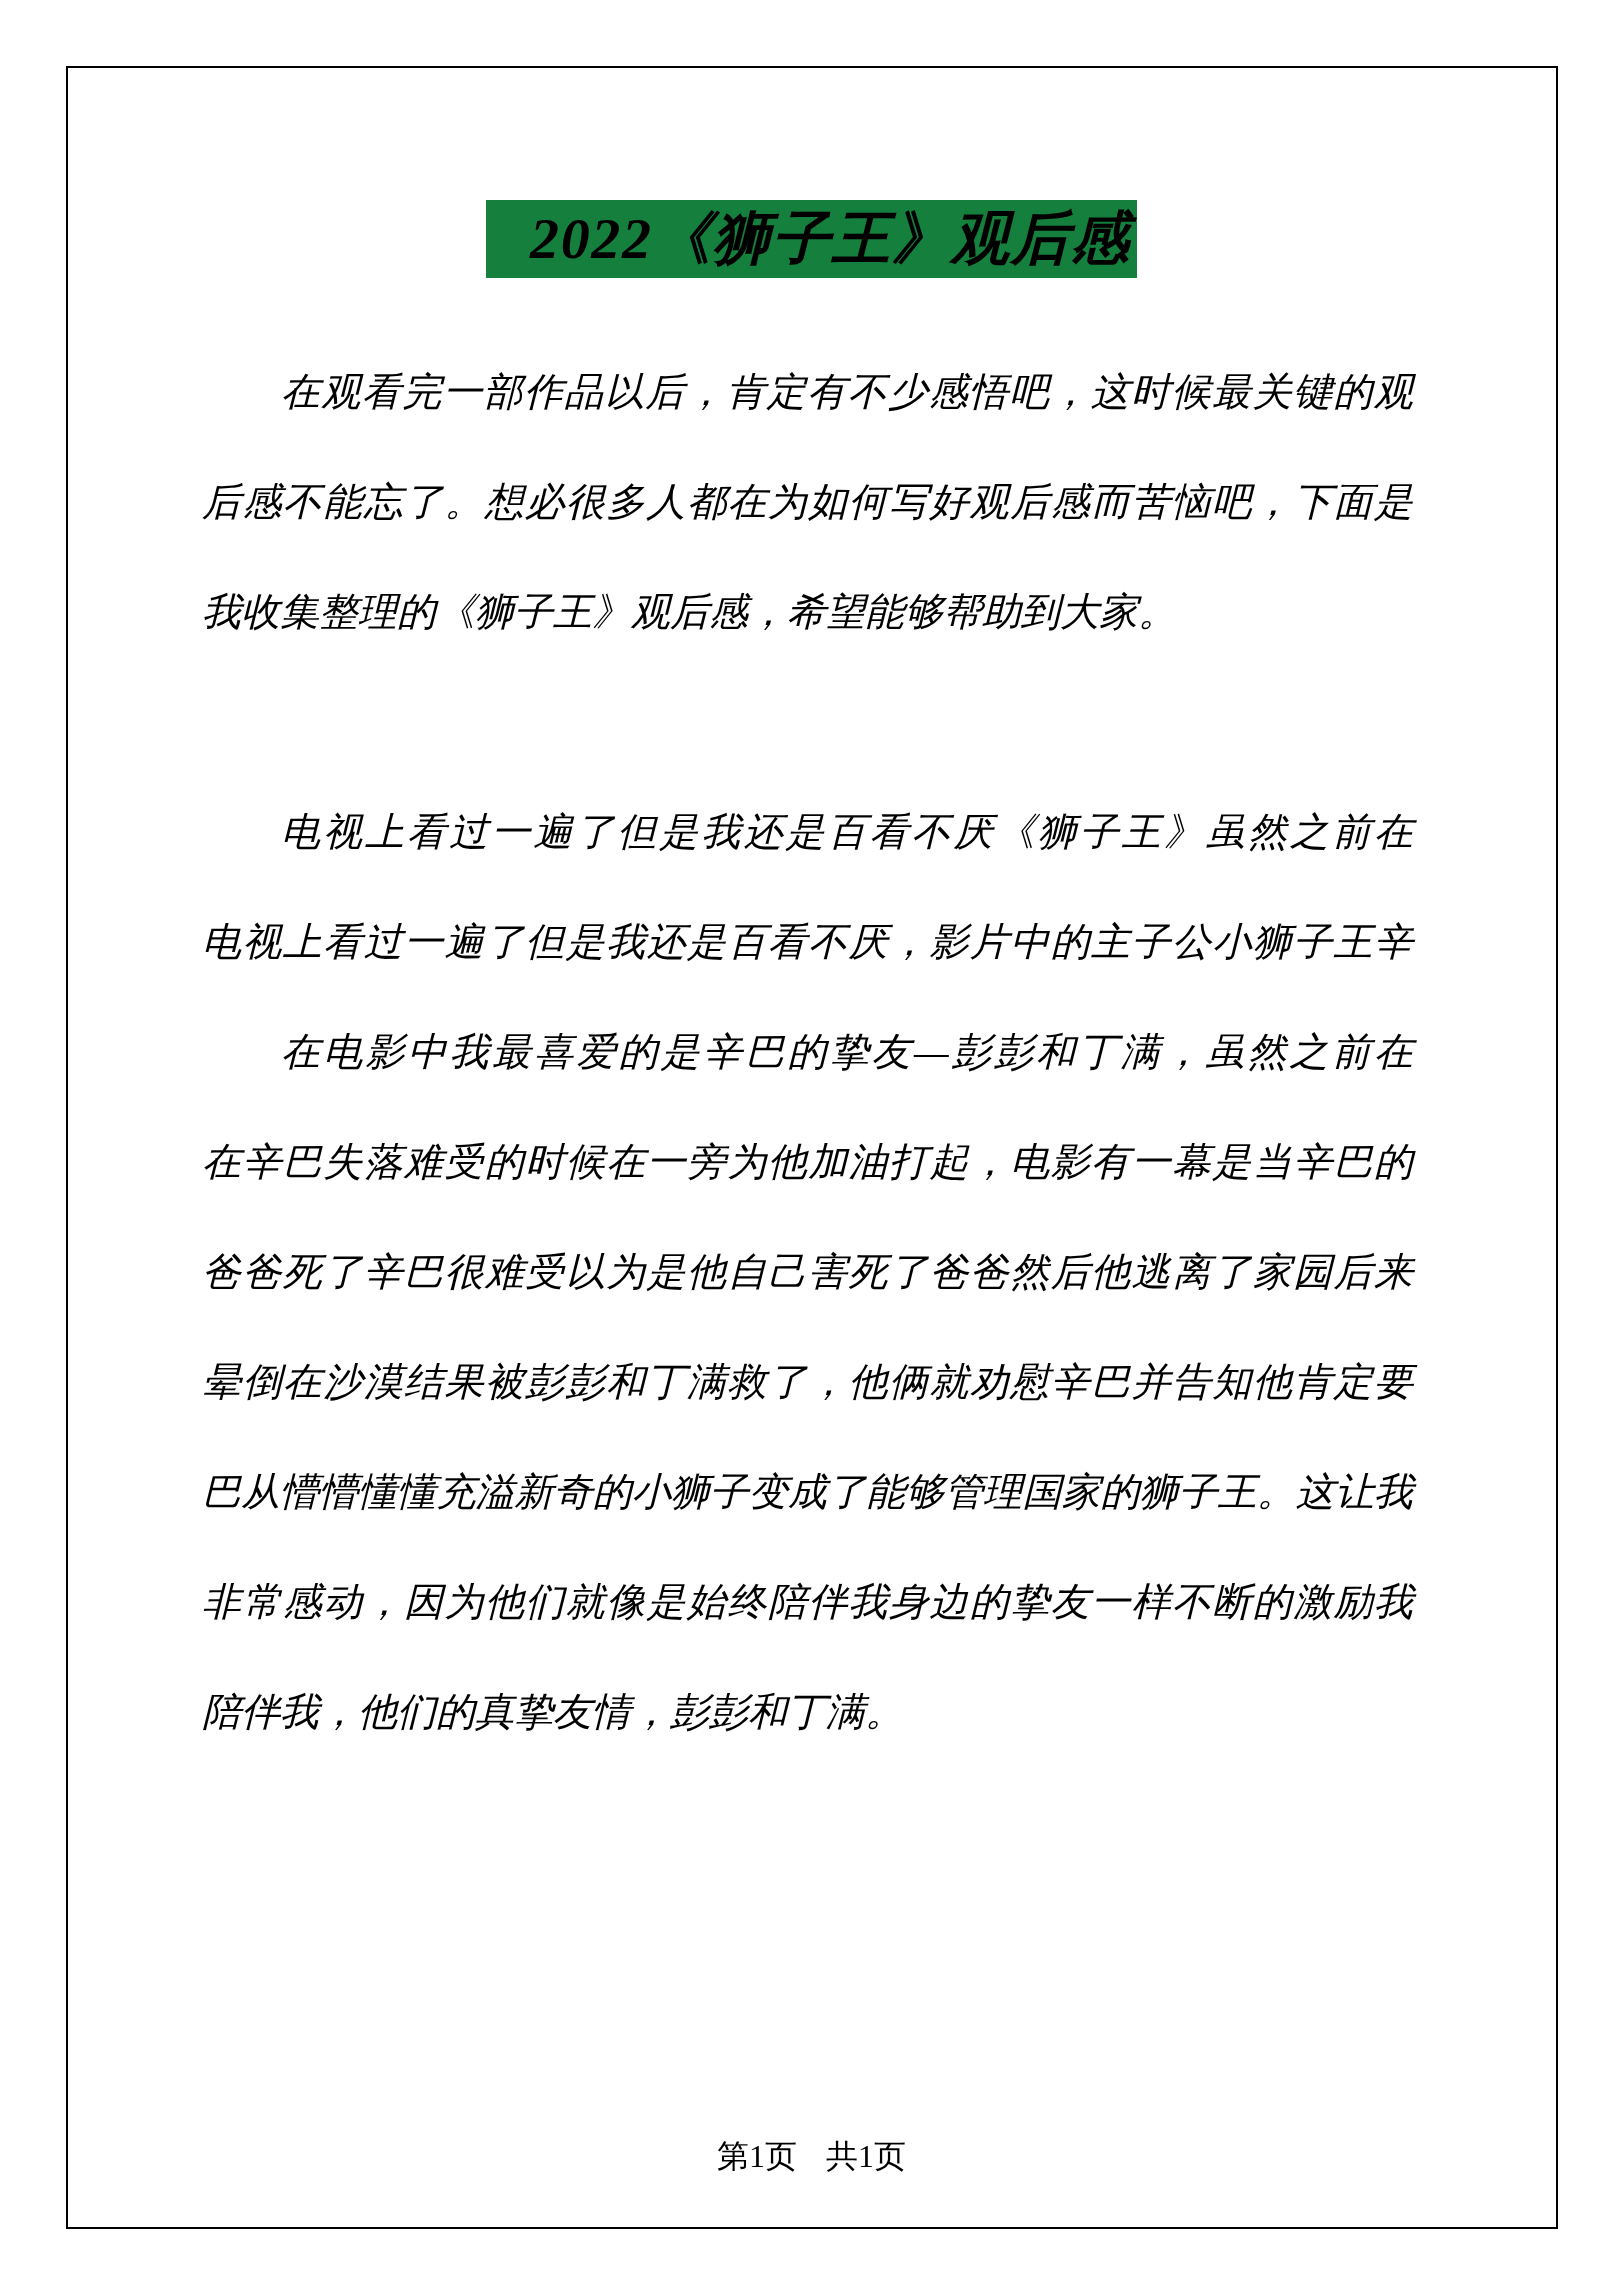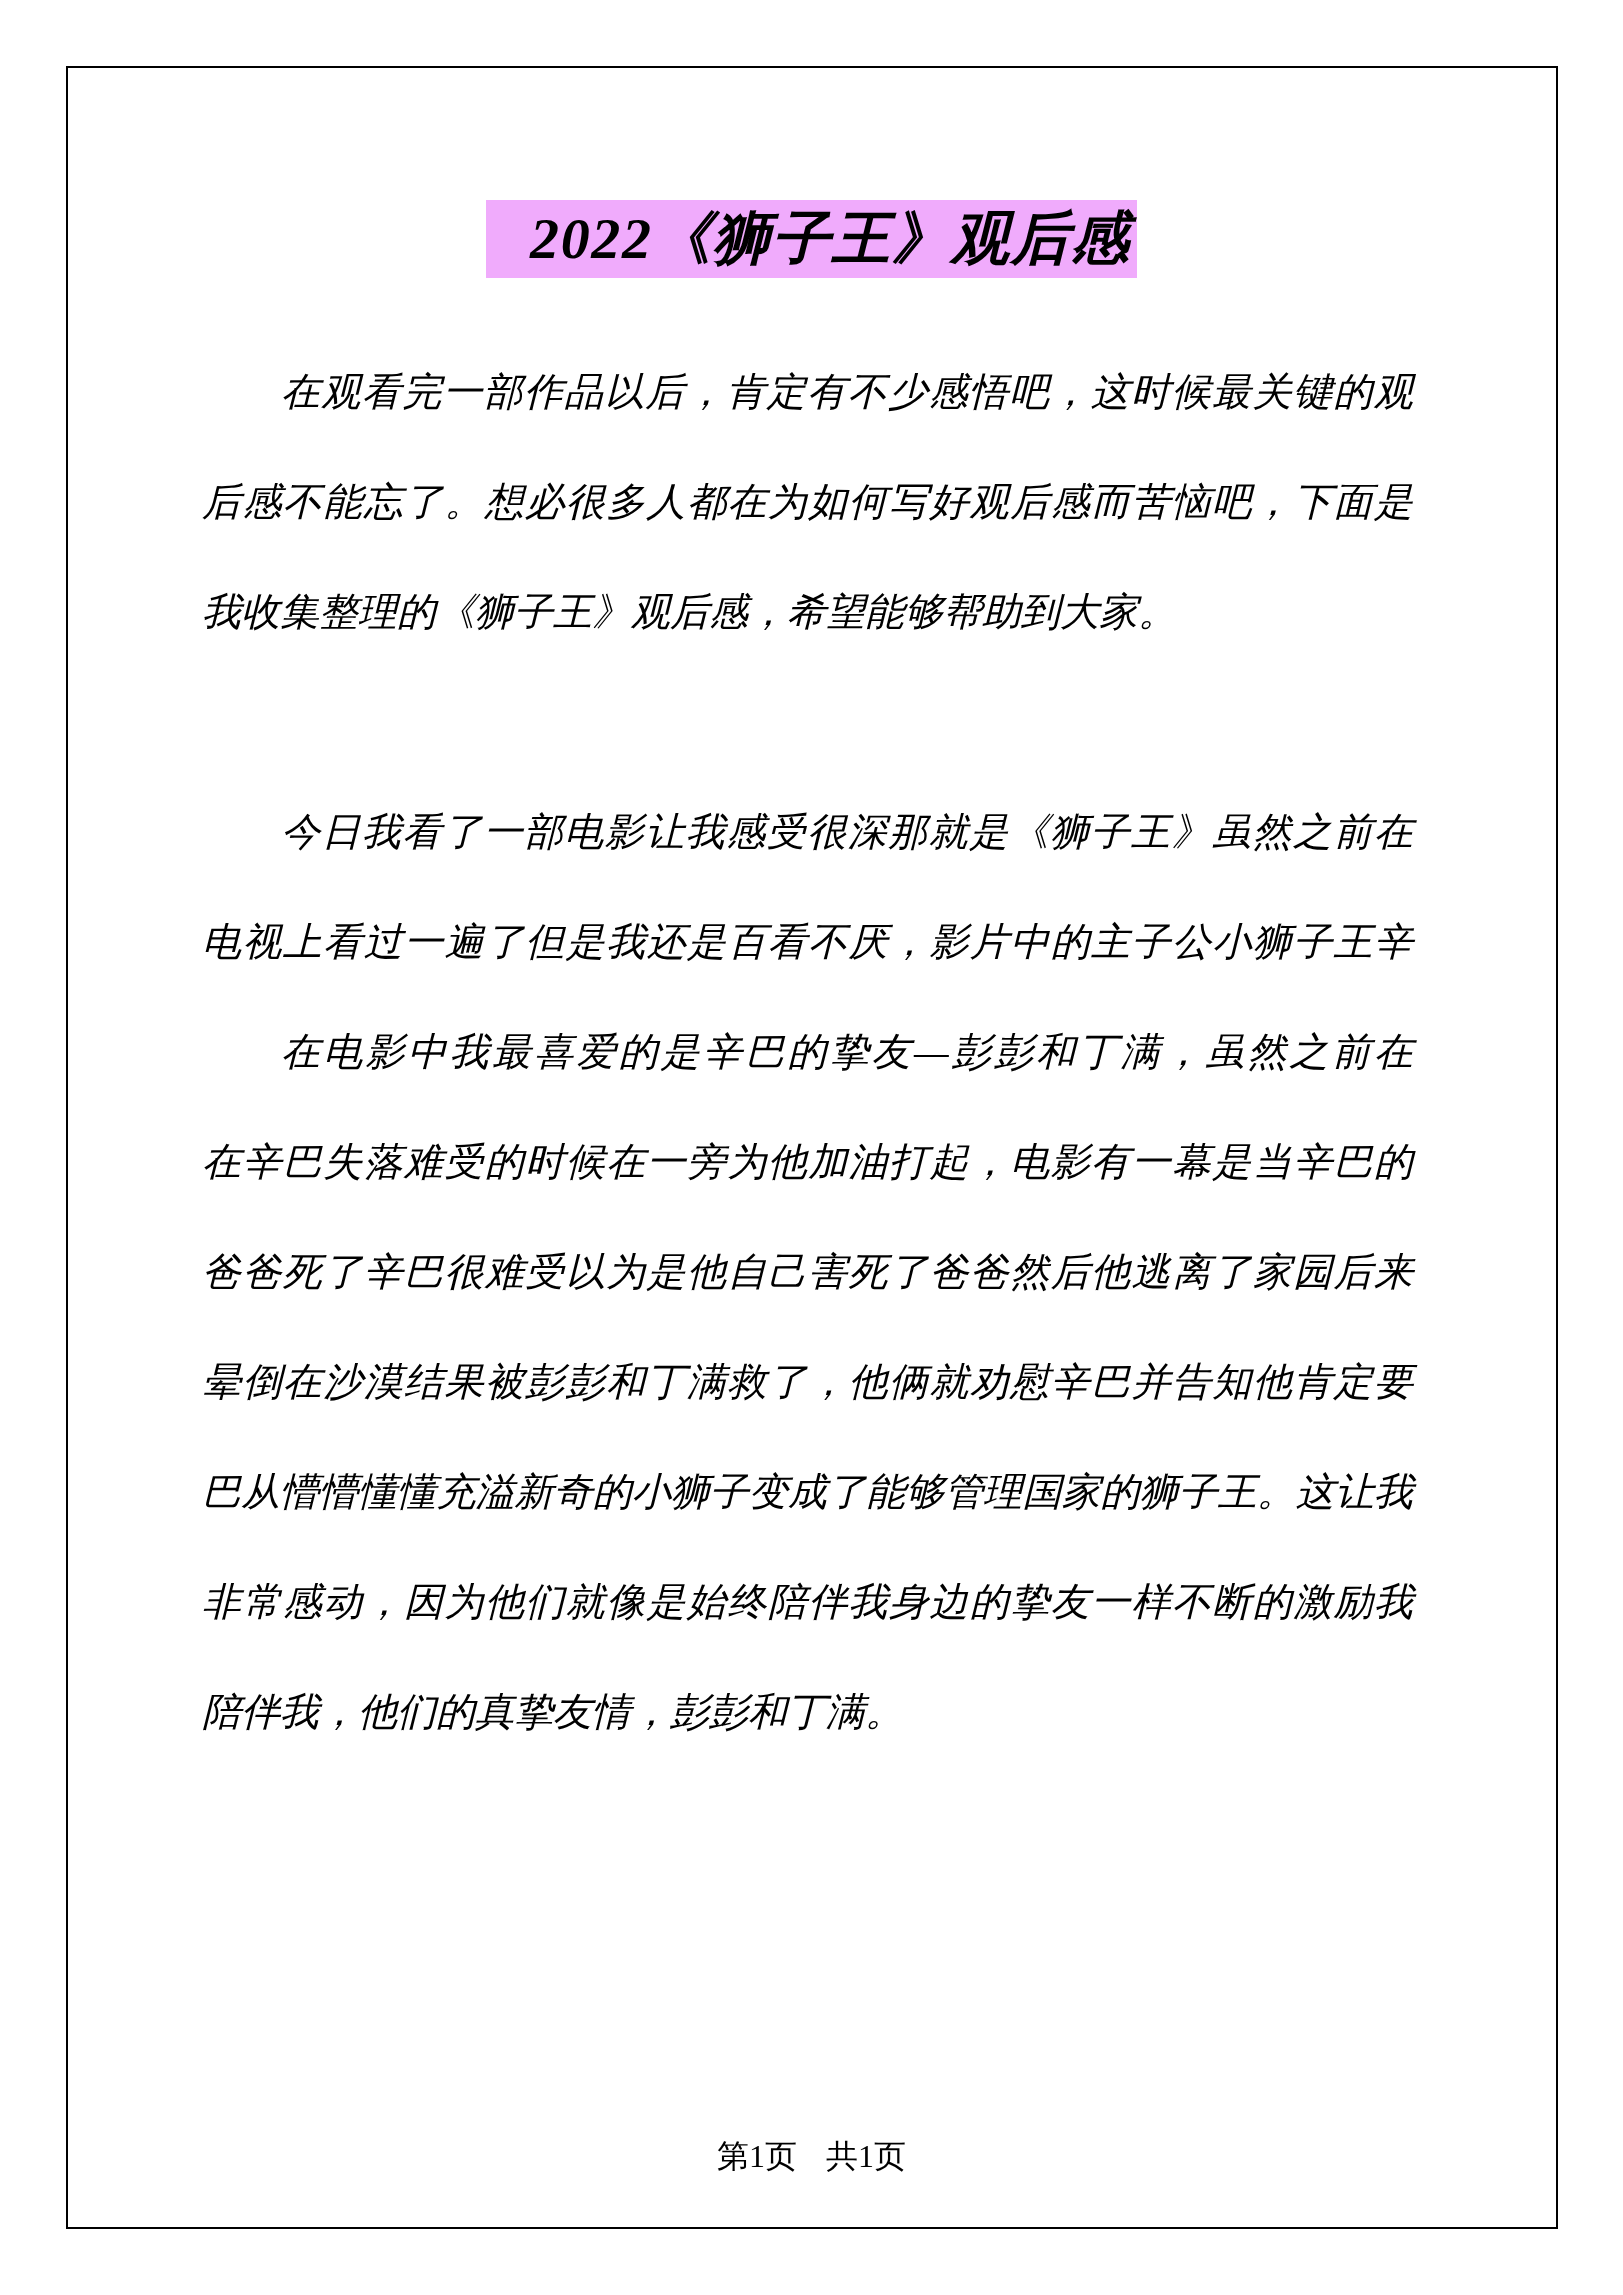--- a/index.html
+++ b/index.html
@@ -77,29 +77,29 @@
     width: 29px;
   }
 </style>
 </head>
 <body>
 
 <div class="canvas">
   <div class="page-border"></div>
 
   <div class="title-wrap">
-    <span class="title-highlight" style="background: #f0abfc; padding-left: 44px;">2022《狮子王》观后感</span>
+    <span class="title-highlight" style="background: #15803d; padding-left: 44px;">2022《狮子王》观后感</span>
   </div>
 
   <div class="body-lines" id="body-lines">
       <div class="line fill indent">在观看完一部作品以后，肯定有不少感悟吧，这时候最关键的观</div>
       <div class="line fill">后感不能忘了。想必很多人都在为如何写好观后感而苦恼吧，下面是</div>
       <div class="line">我收集整理的《狮子王》观后感，希望能够帮助到大家。</div>
       <div class="line"></div>
-      <div class="line fill indent">今日我看了一部电影让我感受很深那就是《狮子王》虽然之前在</div>
+      <div class="line fill indent">电视上看过一遍了但是我还是百看不厌《狮子王》虽然之前在</div>
       <div class="line fill">电视上看过一遍了但是我还是百看不厌，影片中的主子公小狮子王辛</div>
       <div class="line fill indent">在电影中我最喜爱的是辛巴的挚友—彭彭和丁满，虽然之前在</div>
       <div class="line fill">在辛巴失落难受的时候在一旁为他加油打起，电影有一幕是当辛巴的</div>
       <div class="line fill">爸爸死了辛巴很难受以为是他自己害死了爸爸然后他逃离了家园后来</div>
       <div class="line fill">晕倒在沙漠结果被彭彭和丁满救了，他俩就劝慰辛巴并告知他肯定要</div>
       <div class="line fill">巴从懵懵懂懂充溢新奇的小狮子变成了能够管理国家的狮子王。这让我</div>
       <div class="line fill">非常感动，因为他们就像是始终陪伴我身边的挚友一样不断的激励我</div>
       <div class="line">陪伴我，他们的真挚友情，彭彭和丁满。</div>
     </div>
 

